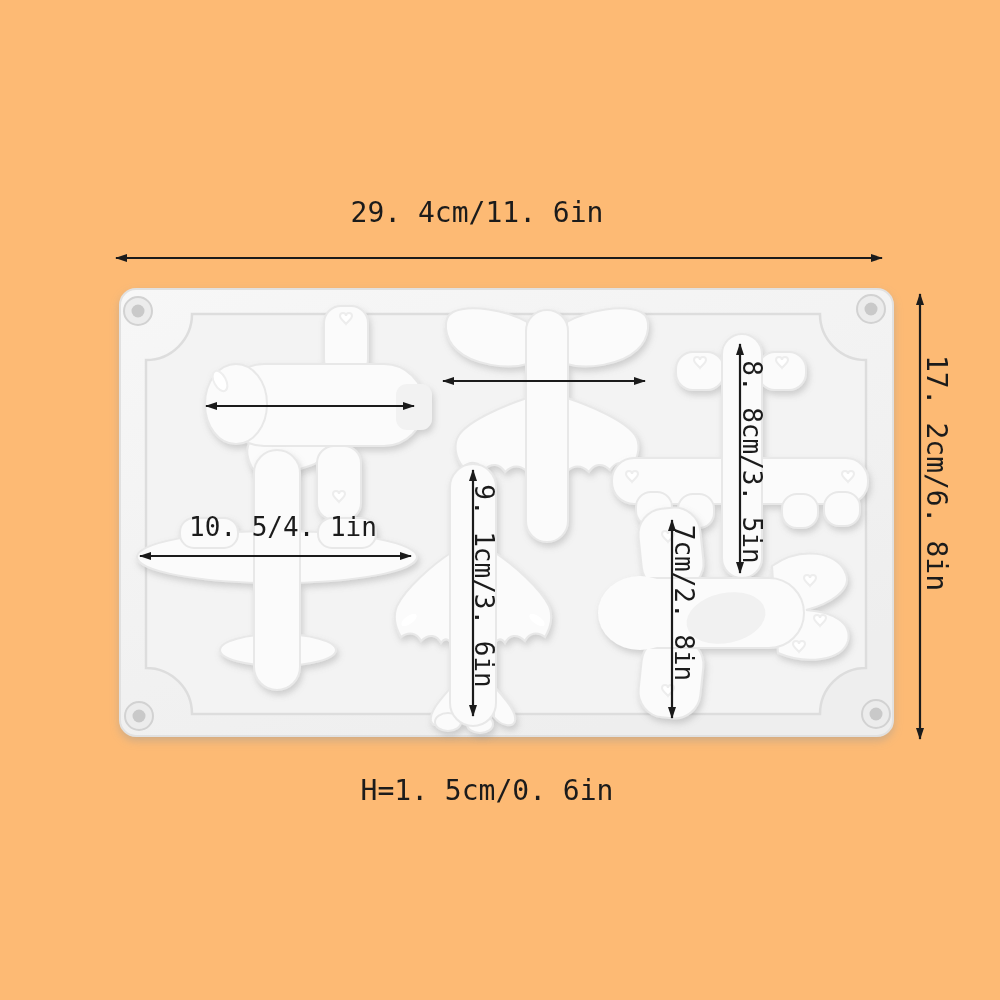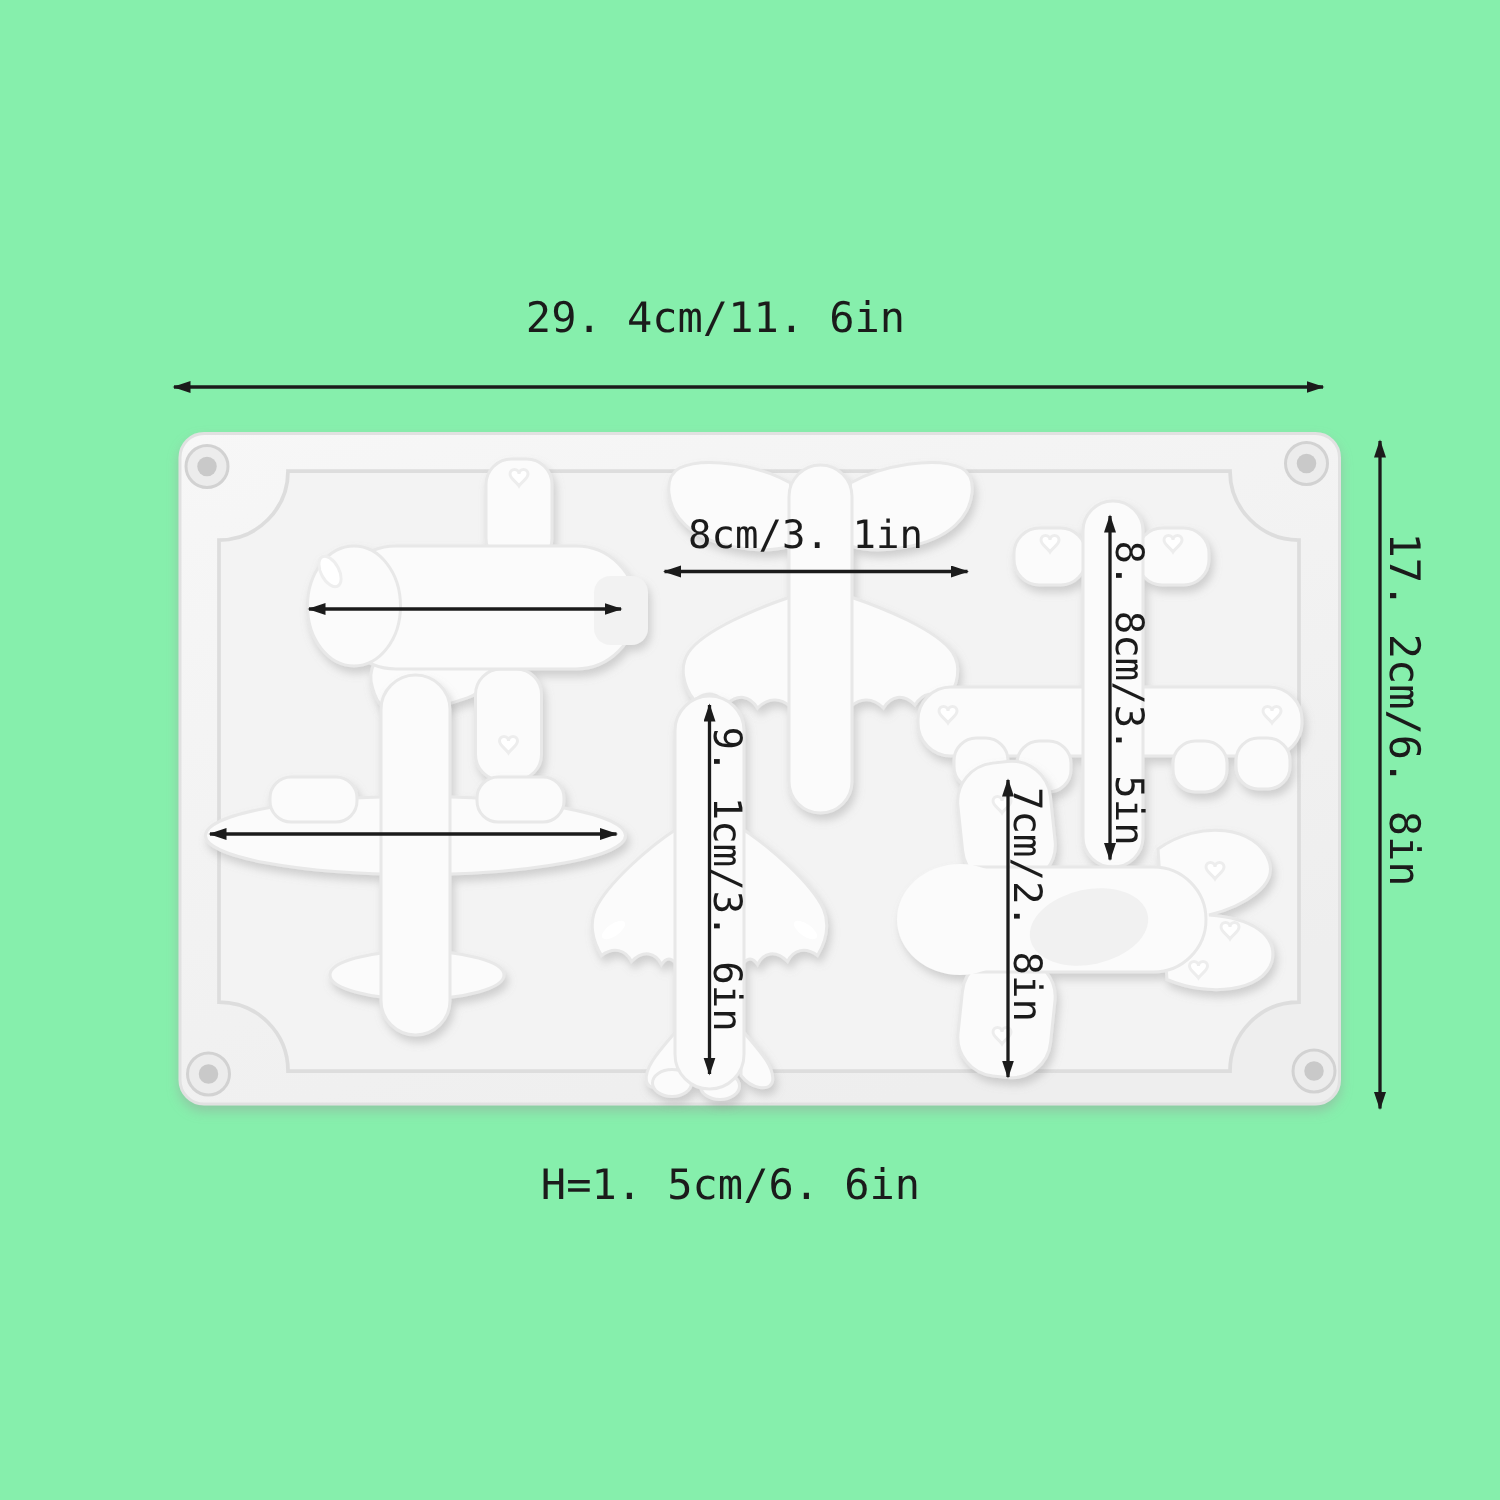--- a/index.html
+++ b/index.html
@@ -1,19 +1,19 @@
 <!DOCTYPE html>
 <html><head>
 <meta charset="utf-8">
 <style>
   html,body{margin:0;padding:0;background:#ffffff;}
   .stage{
     position:relative;
     width:1000px;height:1000px;
-    background:#86efac;
+    background:#fdba74;
     font-family:"DejaVu Sans Mono","Liberation Mono",monospace;
     color:#1b1b1b;
     overflow:hidden;
   }
   .dim-label{
     position:absolute;
     white-space:nowrap;
     font-size:28px;
     letter-spacing:0px;
     color:#1b1b1b;
@@ -146,25 +146,25 @@
       <line x1="140" y1="556" x2="411" y2="556" marker-start="url(#ah)" marker-end="url(#ah)"></line>
       <line x1="473" y1="470" x2="473" y2="716" marker-start="url(#ah)" marker-end="url(#ah)"></line>
       <line x1="672" y1="520" x2="672" y2="718" marker-start="url(#ah)" marker-end="url(#ah)"></line>
     </g>
   </svg>
 
   <div class="dim-label" style="left:477px; top:212px;">29. 4cm/11. 6in</div>
 
   <div class="dim-label vert" style="left:936px; top:473px;">17. 2cm/6. 8in</div>
 
-  <div class="dim-label" style="left:487px; top:790px;">H=1. 5cm/6. 6in</div>
+  <div class="dim-label" style="left:487px; top:790px;">H=1. 5cm/0. 6in</div>
 
 
-  <div class="dim-label small" style="left:537px; top:357px;">8cm/3. 1in</div>
 
   <div class="dim-label small vert" style="left:752px; top:462px;">8. 8cm/3. 5in</div>
 
+  <div class="dim-label small" style="left:283px; top:527px;">10. 5/4. 1in</div>
 
   <div class="dim-label small vert" style="left:484px; top:586px;">9. 1cm/3. 6in</div>
 
   <div class="dim-label small vert" style="left:684px; top:603px;">7cm/2. 8in</div>
 
 </div>
 
 </body></html>

